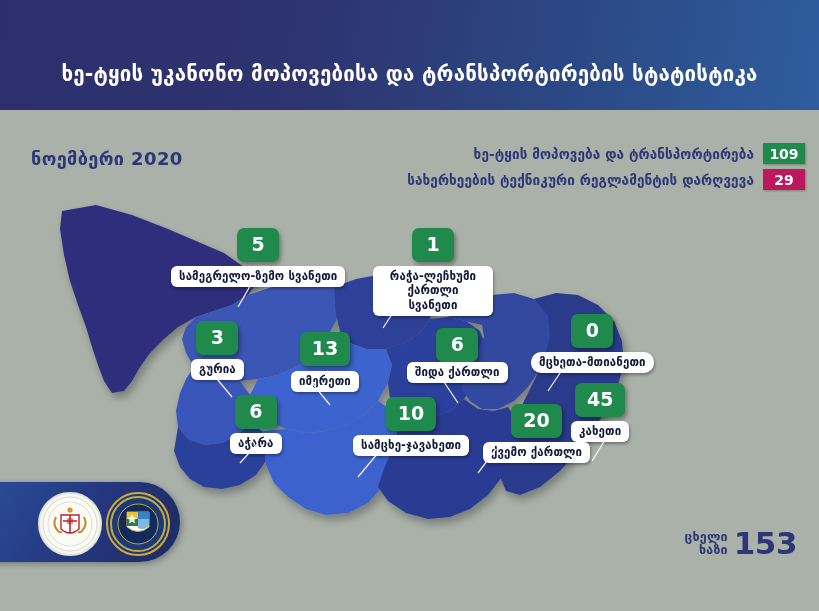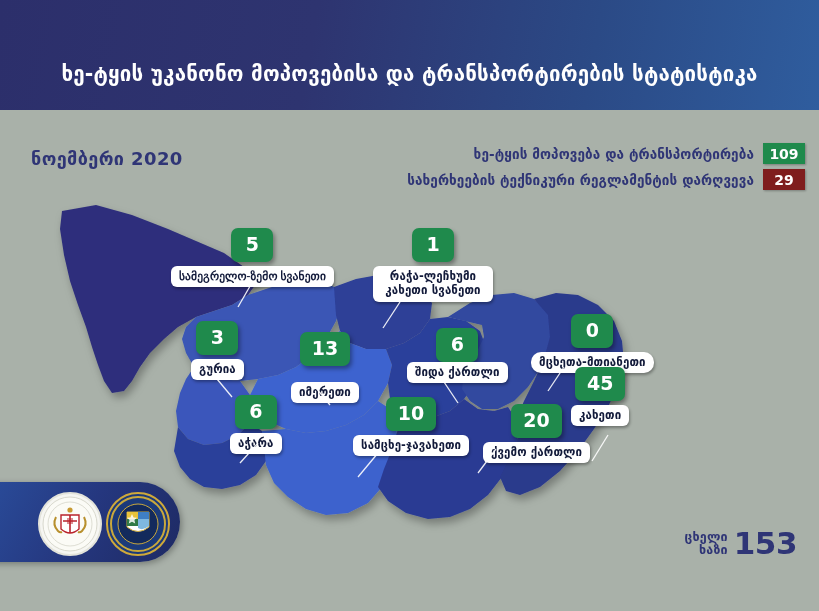--- a/index.html
+++ b/index.html
@@ -36,21 +36,21 @@
     color:#2f3576;font-size:13.5px;font-weight:bold;letter-spacing:.1px;white-space:nowrap;
   }
   .legend-badge{
     min-width:42px;height:21px;border-radius:0;
     display:flex;align-items:center;justify-content:center;
     color:#fff;font-size:14px;font-weight:bold;
     box-shadow:1px 1px 2px rgba(0,0,0,.28);
     padding:0 5px;box-sizing:border-box;
   }
   .legend-badge.green{background:#1f8a4c;}
-  .legend-badge.navy{background:#7f1d1d;}
+  .legend-badge.navy{background:#be185d;}
 
   
   .map-wrap{
     position:absolute;left:0;top:195px;width:819px;height:340px;
   }
   .map-svg{position:absolute;left:0;top:0;}
 
   
   .marker{position:absolute;}
   .val-badge{
@@ -166,60 +166,60 @@
 
       <path fill="#2b3a8c" d="M534,104 L556,98 L578,100 L598,110 L614,126 L622,146 L624,168 L618,190 L608,212
            L594,234 L578,256 L560,276 L540,292 L520,300 L506,296 L500,282 L510,262 L518,242
            L516,224 L524,206 L534,186 L544,164 L550,142 L548,120 Z"></path>
     </g>
   </svg>
 
   <div class="marker" style="left:171px;top:33px;">
     <div class="marker-inner">
       <span class="val-badge">5</span>
-      <span class="name-pill" style="margin-top:4px;font-family:Liberation Serif, serif;">სამეგრელო-ზემო სვანეთი</span>
+      <span class="name-pill" style="margin-top:4px;">სამეგრელო-ზემო სვანეთი</span>
     </div>
   </div>
 
   <div class="marker" style="left:373px;top:33px;">
     <div class="marker-inner">
       <span class="val-badge">1</span>
-      <span class="name-pill two-line" style="margin-top:4px;width:104px;">რაჭა-ლეჩხუმი კახეთი სვანეთი</span>
+      <span class="name-pill two-line" style="margin-top:4px;width:104px;">რაჭა-ლეჩხუმი ქართლი სვანეთი</span>
     </div>
   </div>
 
   <div class="marker" style="left:191px;top:126px;">
     <div class="marker-inner">
       <span class="val-badge">3</span>
       <span class="name-pill" style="margin-top:4px;">გურია</span>
     </div>
   </div>
 
   <div class="marker" style="left:291px;top:137px;">
     <div class="marker-inner">
       <span class="val-badge">13</span>
-      <span class="name-pill" style="margin-top:16px;">იმერეთი</span>
+      <span class="name-pill" style="margin-top:5px;">იმერეთი</span>
     </div>
   </div>
 
   <div class="marker" style="left:407px;top:133px;">
     <div class="marker-inner">
       <span class="val-badge">6</span>
       <span class="name-pill" style="margin-top:0;">შიდა ქართლი</span>
     </div>
   </div>
 
   <div class="marker" style="left:531px;top:119px;">
     <div class="marker-inner">
       <span class="val-badge">0</span>
       <span class="name-pill" style="margin-top:4px;border-radius:10px;">მცხეთა-მთიანეთი</span>
     </div>
   </div>
 
-  <div class="marker" style="left:571px;top:172px;">
+  <div class="marker" style="left:571px;top:188px;">
     <div class="marker-inner">
       <span class="val-badge">45</span>
       <span class="name-pill" style="margin-top:4px;">კახეთი</span>
     </div>
   </div>
 
   <div class="marker" style="left:230px;top:200px;">
     <div class="marker-inner">
       <span class="val-badge">6</span>
       <span class="name-pill" style="margin-top:4px;">აჭარა</span>

